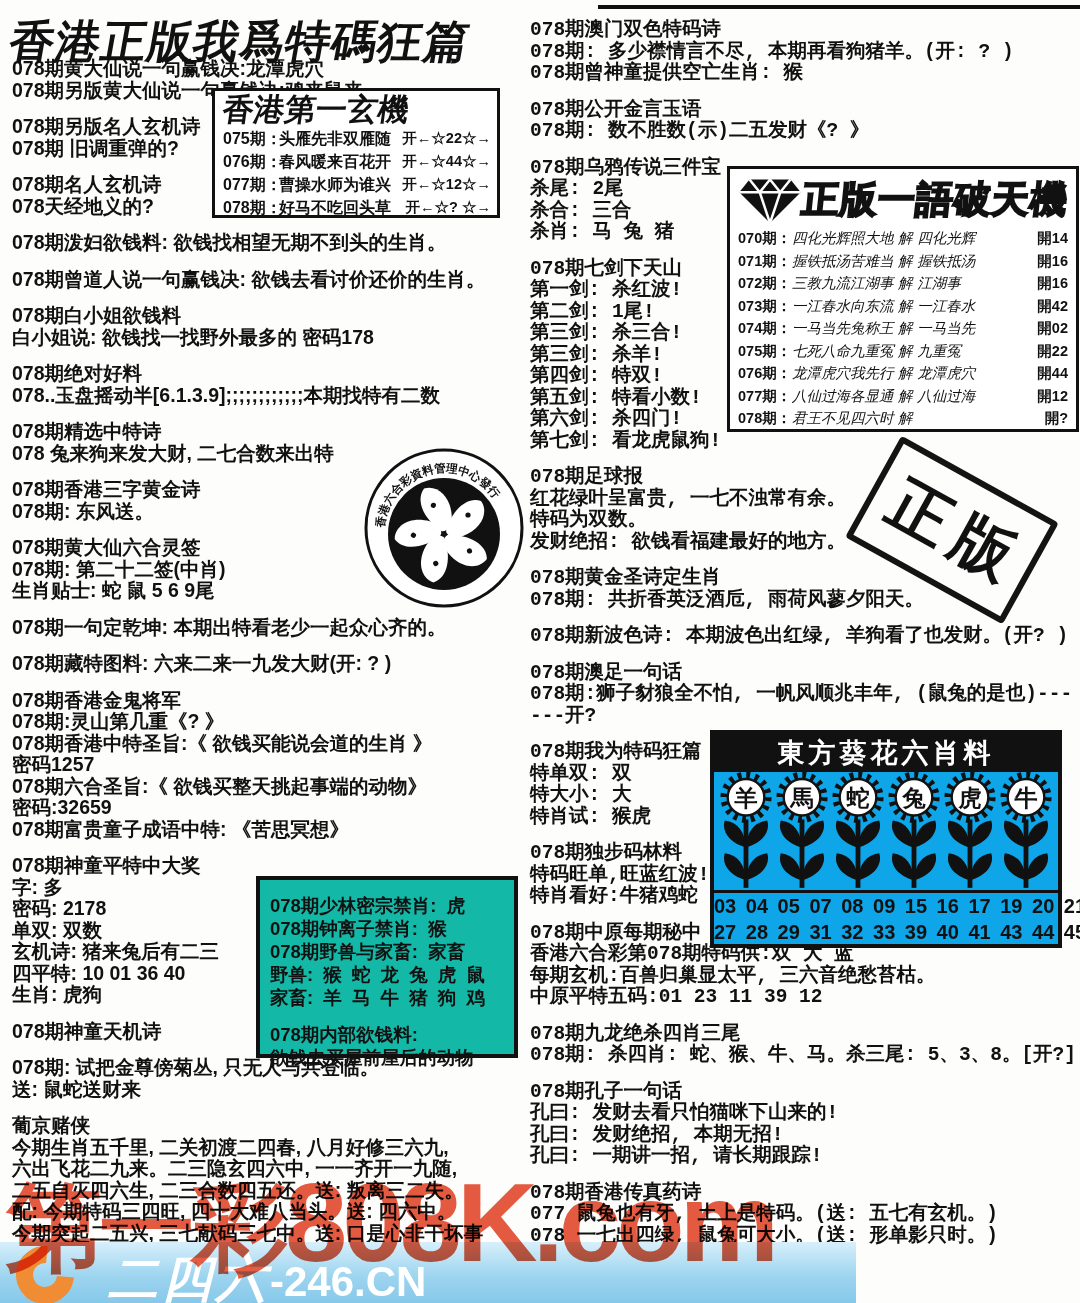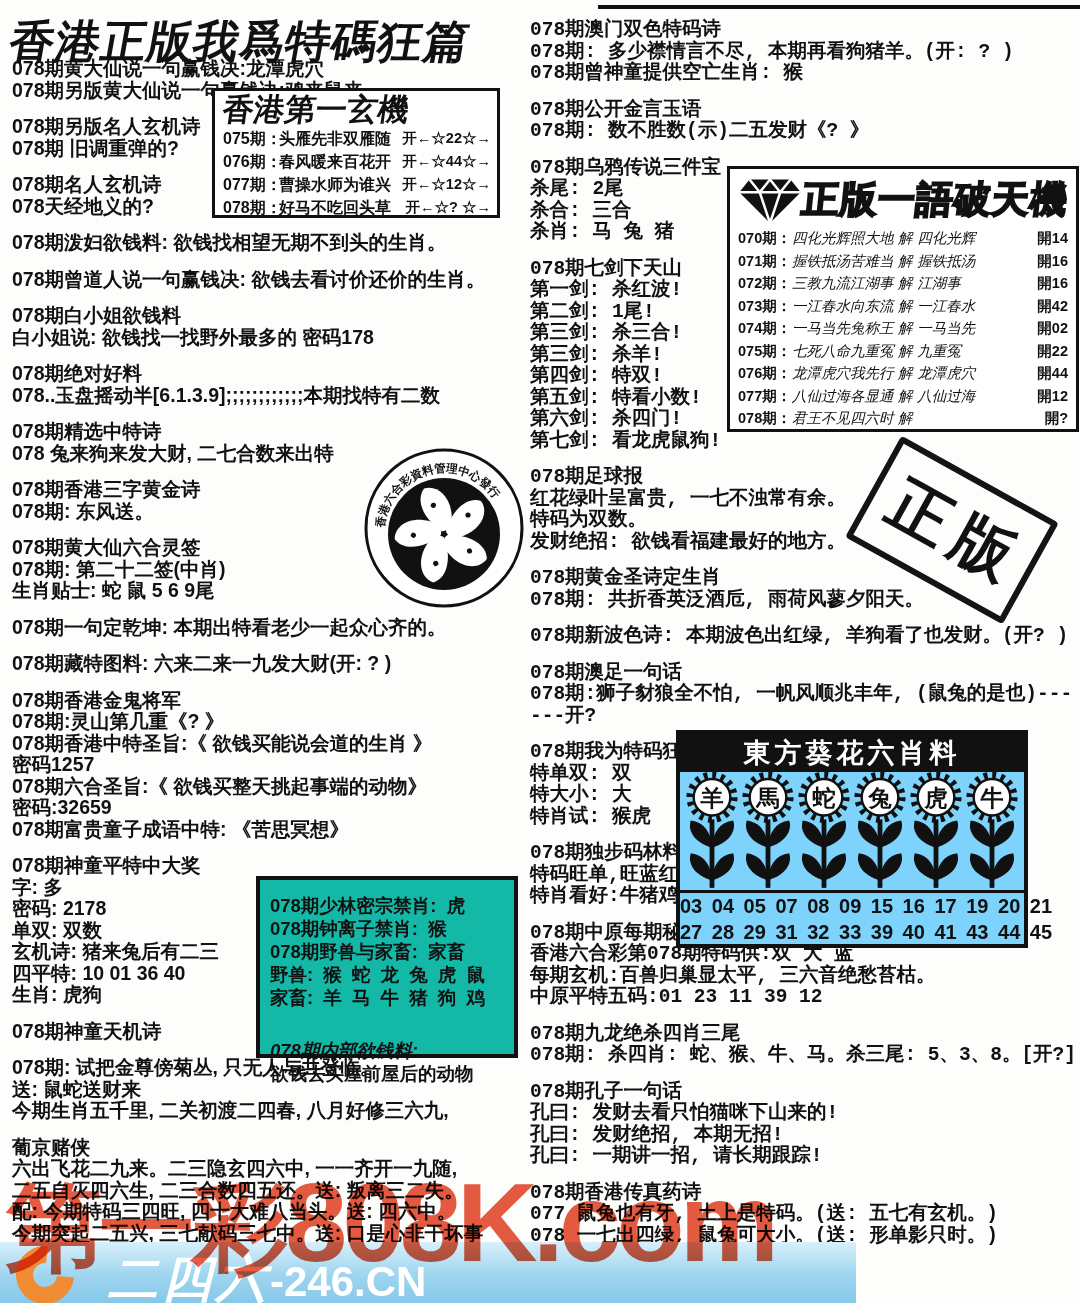--- a/index.html
+++ b/index.html
@@ -32,23 +32,23 @@
   .tianji-title{font-size:37px;font-weight:bold;color:#fff;-webkit-text-stroke:2px #111;
                 text-stroke:2px #111;transform:skewX(-6deg);white-space:nowrap;letter-spacing:1px;}
   .trow{display:flex;font-size:14.5px;line-height:22.5px;white-space:nowrap;}
   .trow .q{width:54px;font-weight:bold;}
   .trow .t{flex:1;font-family:"DejaVu Serif",serif;font-style:italic;font-weight:normal;}
   .trow .o{width:44px;text-align:right;font-weight:bold;}
   
   .shaolin{left:256px;top:876px;width:262px;height:182px;border:4px solid #111;background:#14b8a6;
            box-sizing:border-box;padding:14px 8px 4px 10px;}
   .srow{font-size:18.5px;font-weight:bold;line-height:23px;white-space:nowrap;word-spacing:5px;}
-  .sgap{margin-top:30px;font-style:italic;}
-  
-  .kuihua{left:676px;top:730px;width:352px;height:218px;border:4px solid #111;background:#7dd3fc;
+  .sgap{margin-top:14px;}
+  
+  .kuihua{left:710px;top:730px;width:352px;height:218px;border:4px solid #111;background:#0ea5e9;
           box-sizing:border-box;}
   .kh-title{background:#111;color:#fff;font-size:27px;font-weight:bold;text-align:center;
             letter-spacing:4px;line-height:38px;height:38px;white-space:nowrap;}
   .kh-flowers{display:flex;justify-content:space-around;height:118px;padding:0 4px;}
   .kh-nums{border-top:3px solid #111;text-align:center;font-weight:bold;font-size:20px;
            line-height:26px;word-spacing:4px;white-space:nowrap;}
   
   .seal{left:362px;top:446px;width:164px;height:164px;}
   
   .stamp{left:862px;top:472px;width:168px;height:104px;border:6px solid #141414;border-radius:4px;
@@ -108,22 +108,22 @@
   <div class="ln g">078期神童平特中大奖</div>
   <div class="ln">字: 多</div>
   <div class="ln">密码: 2178</div>
   <div class="ln">单双: 双数</div>
   <div class="ln">玄机诗: 猪来兔后有二三</div>
   <div class="ln">四平特: 10 01 36 40</div>
   <div class="ln">生肖: 虎狗</div>
   <div class="ln g">078期神童天机诗</div>
   <div class="ln g">078期: 试把金尊傍菊丛, 只无人与共登临。</div>
   <div class="ln">送: 鼠蛇送财来</div>
+  <div class="ln g">葡京赌侠</div>
   <div class="ln">今期生肖五千里, 二关初渡二四春, 八月好修三六九,</div>
-  <div class="ln g">葡京赌侠</div>
   <div class="ln">六出飞花二九来。二三隐玄四六中, 一一齐开一九随,</div>
   <div class="ln">二五自灭四六生, 二三合数四五还。送: 叛离三二失。</div>
   <div class="ln">配: 今期特码三四旺, 四十大难八当头。送: 四六中。</div>
   <div class="ln">今期突起二五兴, 三七献码三七中。送: 口是心非干坏事</div>
 </div>
 
 <div class="col col-right">
   <div class="ln">078期澳门双色特码诗</div>
   <div class="ln">078期: 多少襟情言不尽, 本期再看狗猪羊。(开: ? )</div>
   <div class="ln">078期曾神童提供空亡生肖: 猴</div>

